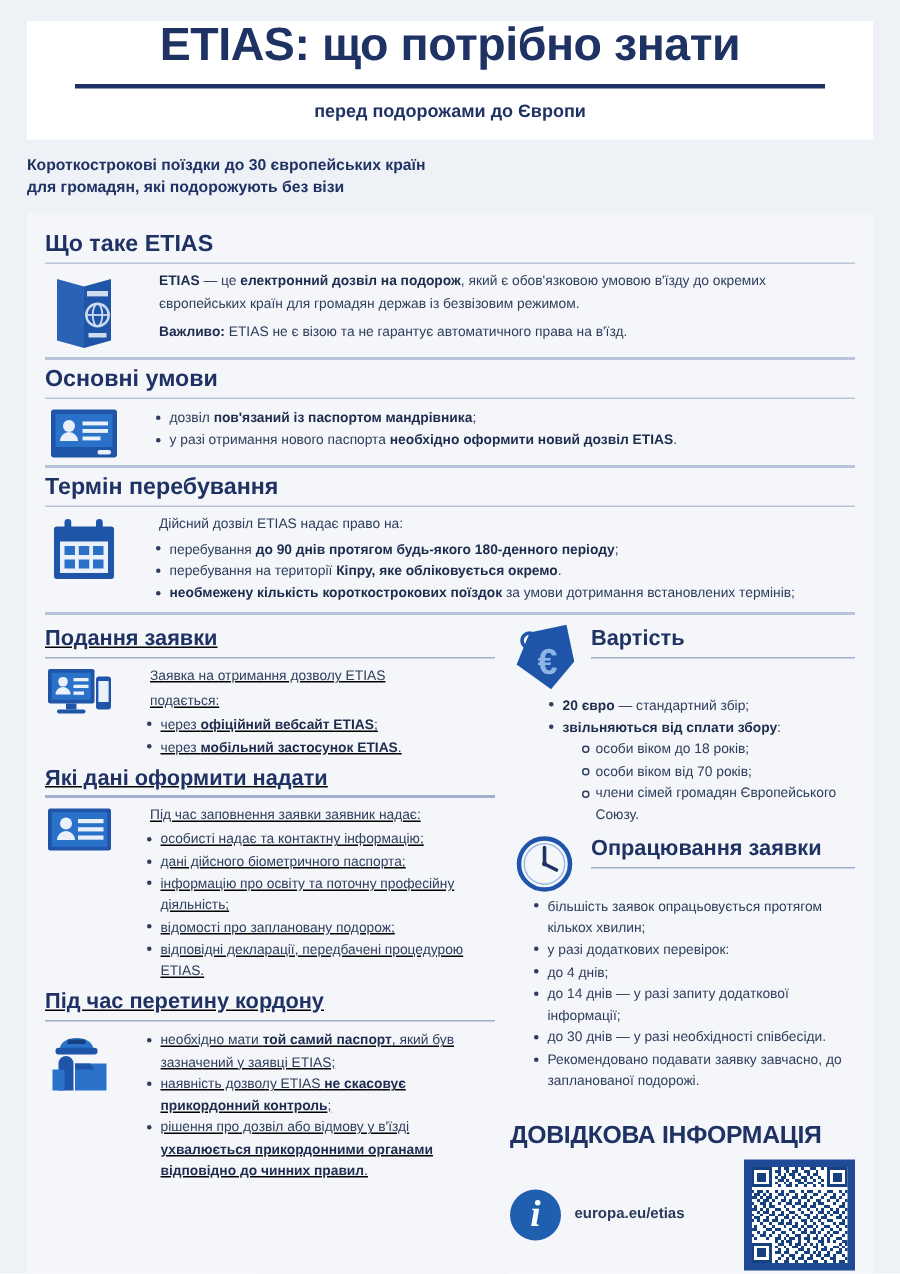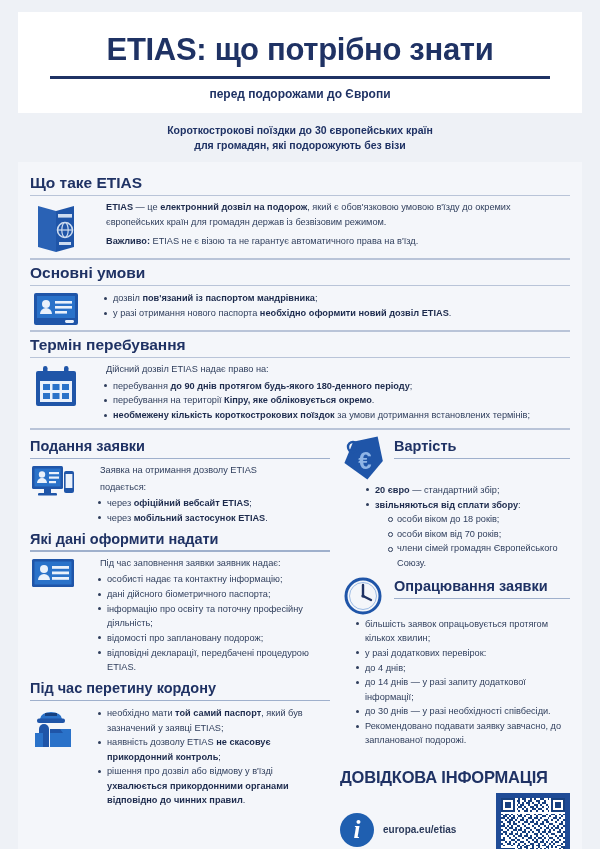--- a/index.html
+++ b/index.html
@@ -16,21 +16,21 @@
     height: 849px;
     background: #eef1f6;
     box-sizing: border-box;
     padding: 12px 18px 10px 18px;
     overflow: hidden;
   }
 
   
   .header-card {
     background: #ffffff;
-    padding: 20px 10px 10px 10px;
+    padding: 0 10px 10px 10px;
     text-align: center;
   }
   .title-main {
     font-size: 31px;
     font-weight: bold;
     color: #1f3264;
     letter-spacing: -0.3px;
     line-height: 1.05;
     margin: 2px 0 0 0;
   }
@@ -39,21 +39,21 @@
     background: #1f3264;
     margin: 9px 22px 8px 22px;
   }
   .title-sub {
     font-size: 12px;
     font-weight: bold;
     color: #1f3264;
     margin: 0 0 2px 0;
   }
   .lede {
-    text-align: center;
+    text-align: left;
     color: #1f3264;
     font-size: 10.5px;
     font-weight: bold;
     line-height: 1.45;
     padding: 10px 0 9px 0;
   }
 
   
   .panel {
     background: #f4f6fa;
@@ -130,21 +130,21 @@
     height: 2.6px;
   }
   ul.sub { padding-left: 13px; margin-top: 0; }
 
   
   .cols {
     display: flex;
     gap: 10px;
     align-items: flex-start;
   }
-  .col-l { flex: 0 0 300px; }
+  .col-l { flex: 0 0 300px; text-decoration: underline; }
   .col-r { flex: 1 1 auto; }
 
   
   .ref-title {
     font-size: 16.5px;
     font-weight: bold;
     color: #1f3264;
     letter-spacing: -0.2px;
     margin: 20px 0 0 0;
   }

